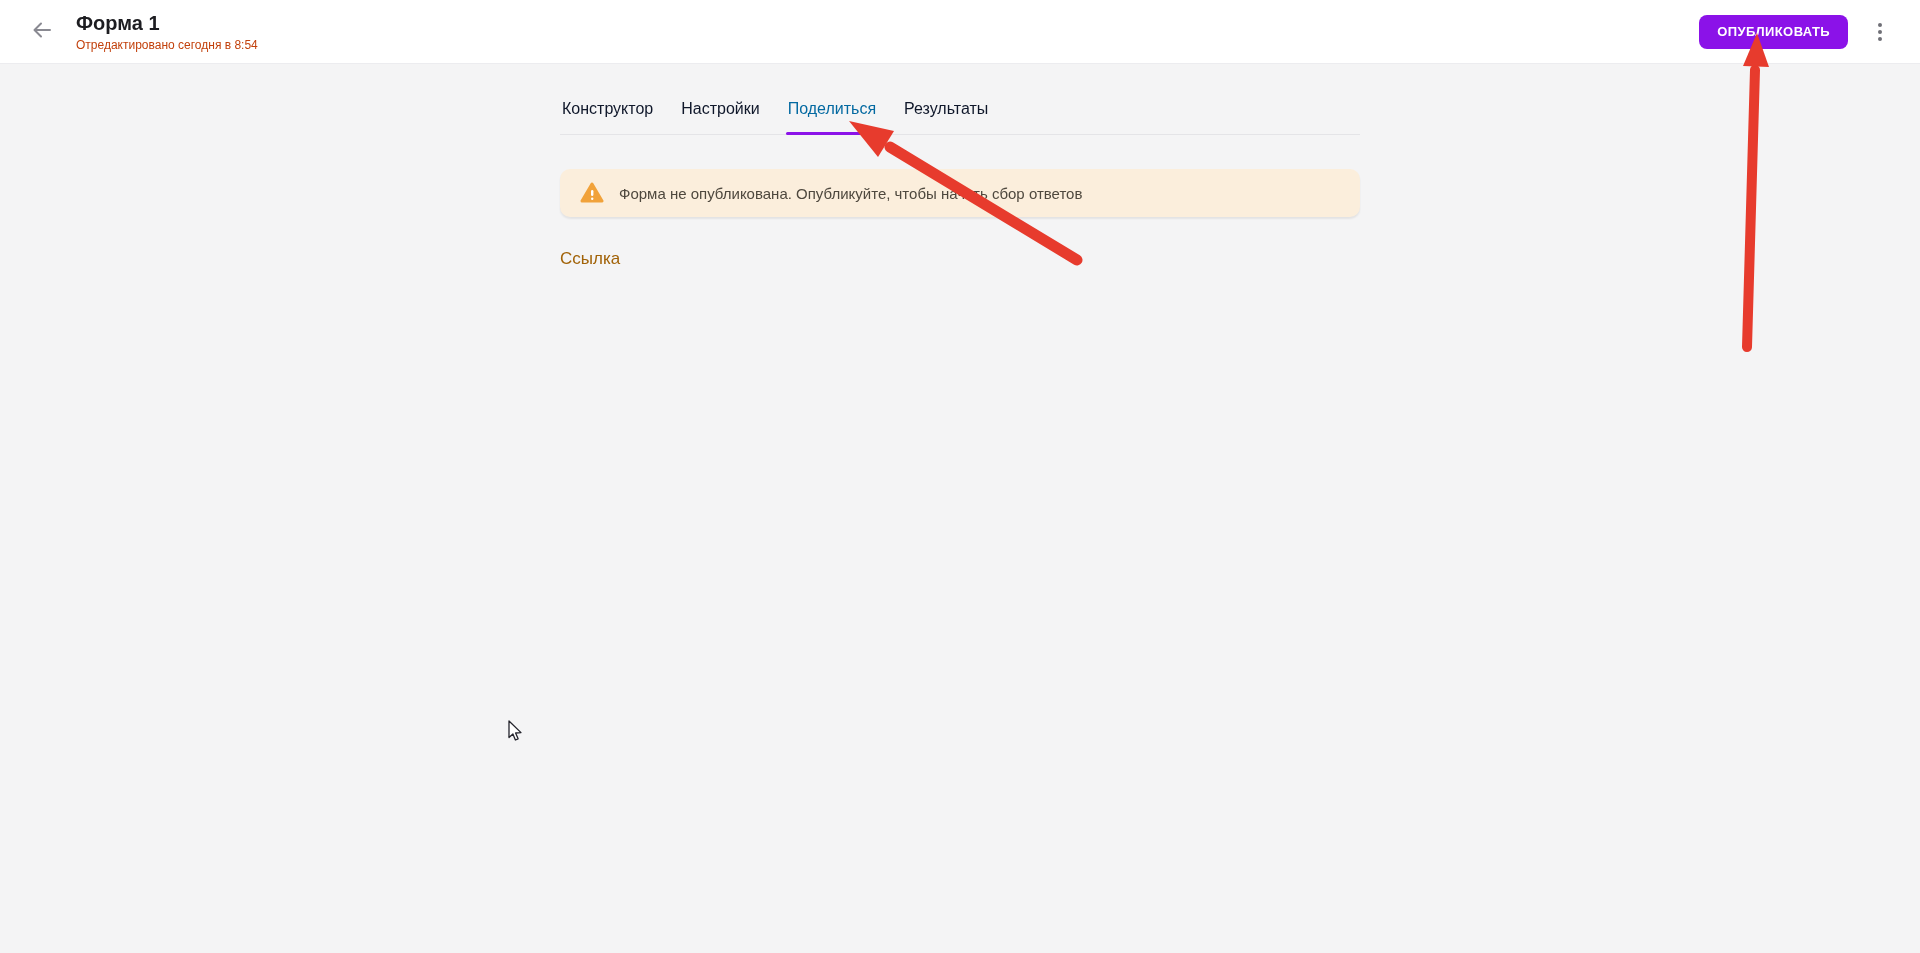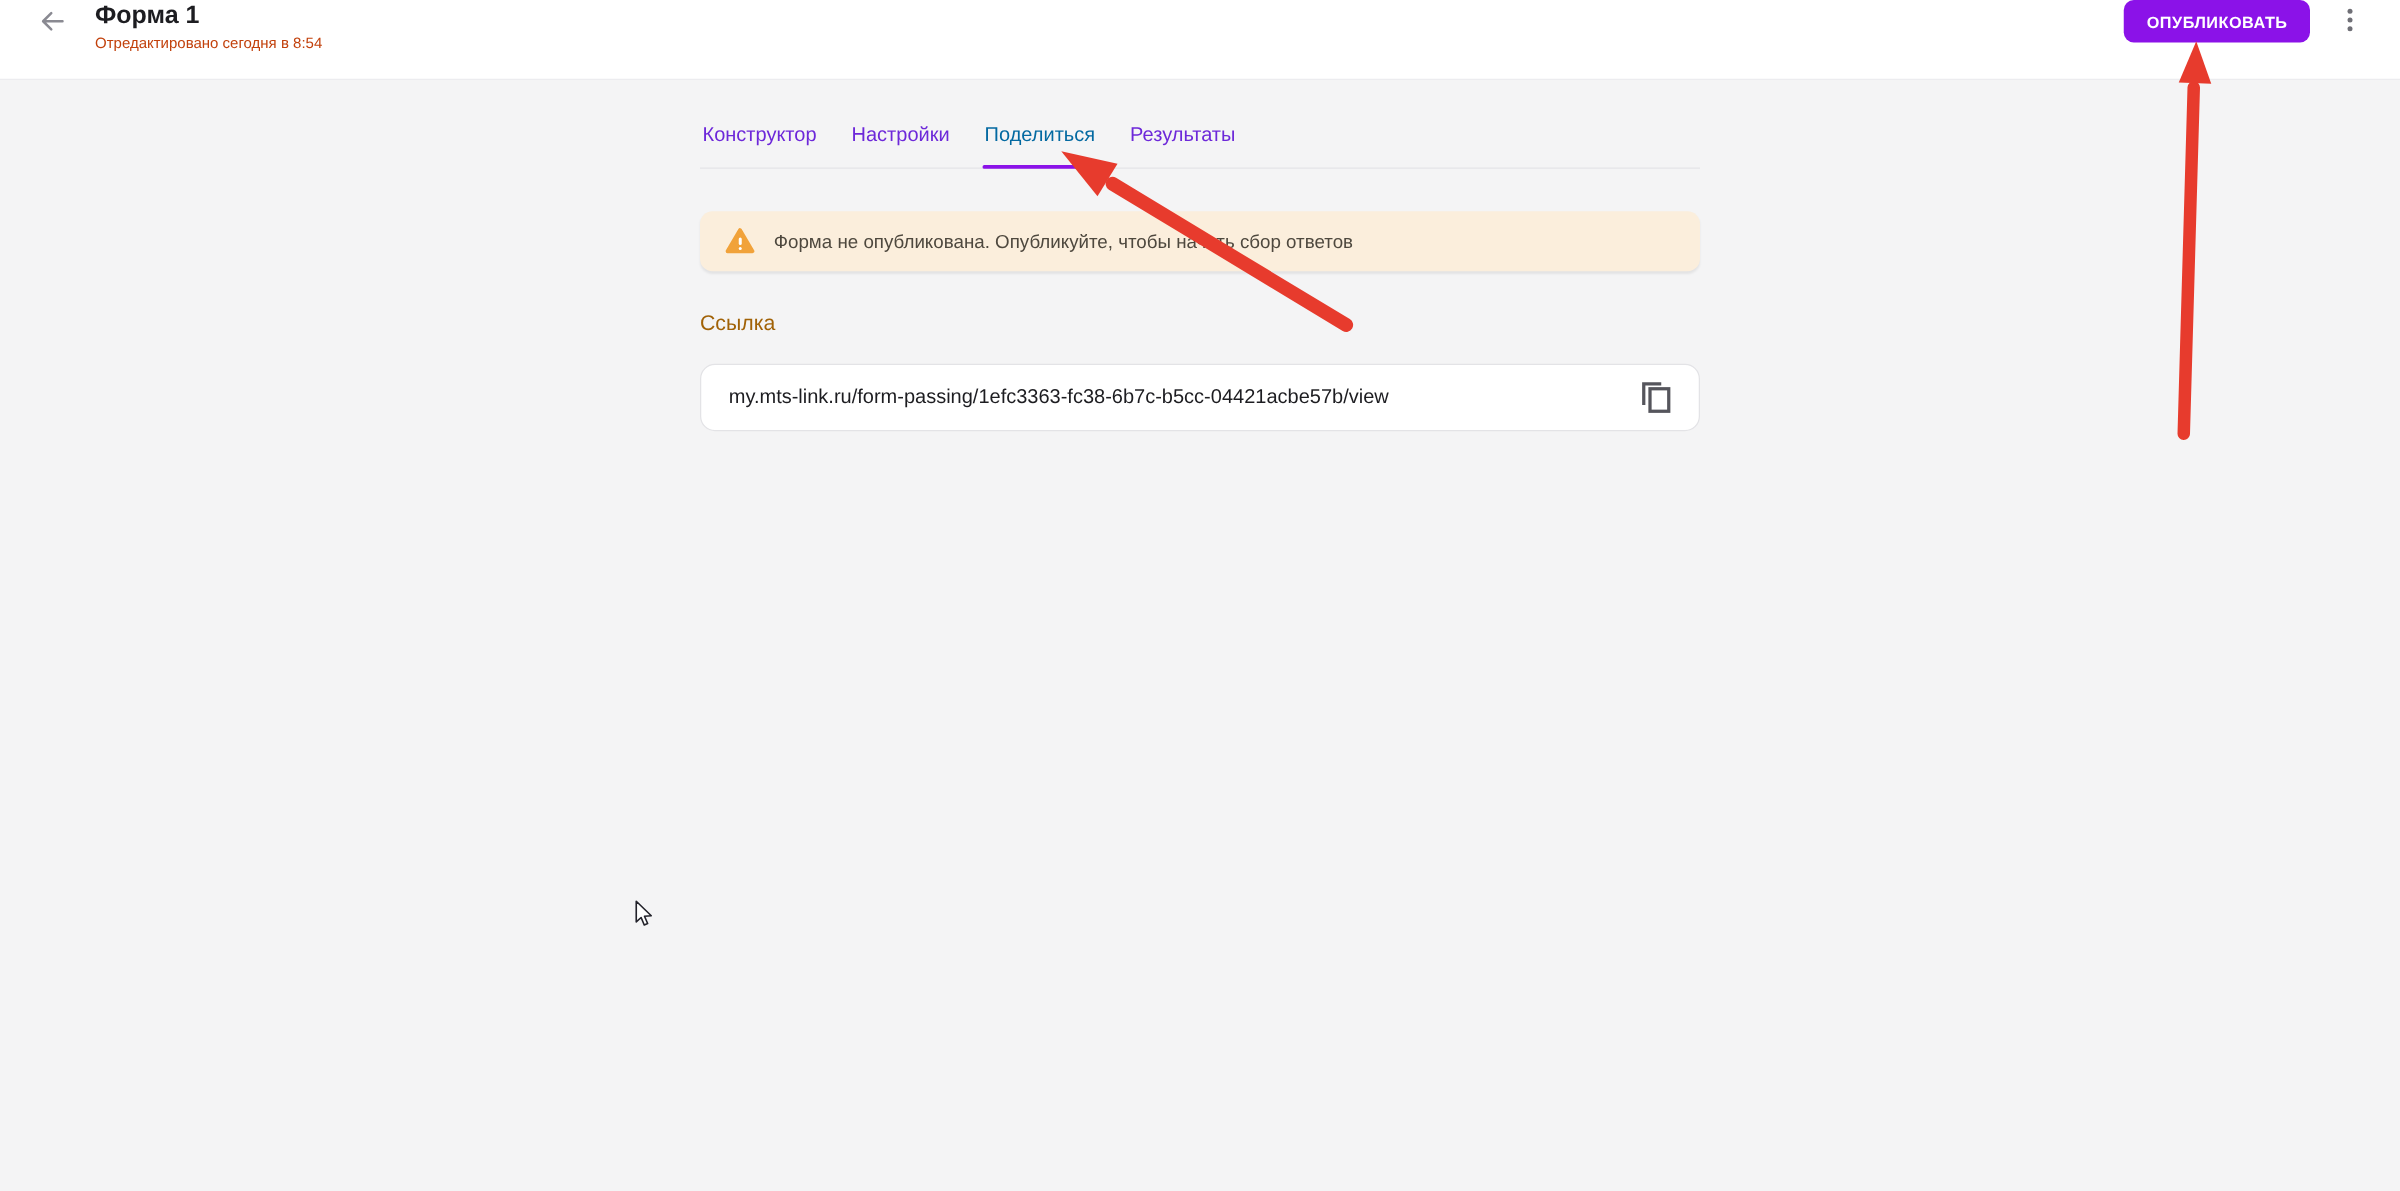--- a/index.html
+++ b/index.html
@@ -7,21 +7,21 @@
     width:1920px;height:953px;
     background:#F4F4F5;
     font-family:"Liberation Sans", sans-serif;
     color:#1D1D21;
     overflow:hidden;
     position:relative;
   }
   
   .topbar{
     height:64px;background:#FFFFFF;border-bottom:1px solid #ECECEF;
-    display:flex;align-items:flex-start;padding:0 24px;box-sizing:border-box;
+    display:flex;align-items:center;padding:0 24px;box-sizing:border-box;
   }
   .back-btn{
     width:36px;height:36px;border:none;background:transparent;cursor:pointer;
     display:flex;align-items:center;justify-content:center;margin-right:16px;padding:0;
   }
   .title-block{display:flex;flex-direction:column;justify-content:center;}
   .page-title{font-size:20px;font-weight:700;line-height:24px;color:#1D1D21;}
   .page-subtitle{font-size:12px;color:#c2410c;margin-top:3px;}
   .topbar-spacer{flex:1;}
   .publish-btn{
@@ -35,21 +35,21 @@
     display:flex;flex-direction:column;align-items:center;justify-content:center;gap:3px;padding:0;
   }
   .kebab-btn i{width:4px;height:4px;border-radius:50%;background:#6F6F76;display:block;}
   
   .content{width:800px;margin:0 auto;}
   .tabbar{
     margin-top:36px;display:flex;gap:24px;
     border-bottom:1px solid #E4E4E7;
   }
   .tab{
-    position:relative;padding:0 2px 16px 2px;font-size:16px;color:#6d28d9;cursor:pointer;
+    position:relative;padding:0 2px 16px 2px;font-size:16px;color:#0f172a;cursor:pointer;
     background:transparent;border:none;font-family:"Liberation Sans",sans-serif;
   }
   .tab.active{color:#0369a1;}
   .tab.active::after{
     content:"";position:absolute;left:0;right:0;bottom:-1px;height:3px;
     background:var(--accent,#8B12E8);border-radius:2px;
   }
   .warn-banner{
     margin-top:34px;height:48px;background:var(--warn-bg,#FBEEDC);
     border-radius:10px;display:flex;align-items:center;padding:0 20px;gap:15px;
@@ -117,31 +117,20 @@
         <path d="M12 2 L22 19 H2 Z" fill="#F1A23A" stroke="#F1A23A" stroke-width="3" stroke-linejoin="round"></path>
         <rect x="11" y="8" width="2.4" height="6" rx="1.2" fill="#fff"></rect>
         <rect x="11" y="15.6" width="2.4" height="2.4" rx="1.2" fill="#fff"></rect>
       </svg>
     </span>
     <span class="warn-text">Форма не опубликована. Опубликуйте, чтобы начать сбор ответов</span>
   </div>
 
   <div class="link-label">Ссылка</div>
 
-  <div class="link-box">
-    <span class="link-value">my.mts-link.ru/form-passing/1efc3363-fc38-6b7c-b5cc-04421acbe57b/view</span>
-    <button class="copy-btn">
-      <span style="display:flex;">
-        <svg width="28" height="30" viewBox="0 0 28 30" fill="none">
-          <path d="M4 21 V4 H18" stroke="#55555C" stroke-width="2.6"></path>
-          <rect x="9" y="8" width="15" height="18" stroke="#55555C" stroke-width="2.6"></rect>
-        </svg>
-      </span>
-    </button>
-  </div>
 
 
 </main>
 
 <svg class="overlay" width="1920" height="953" viewBox="0 0 1920 953">
 
   <g>
     <line x1="1077" y1="260" x2="890" y2="147" stroke="#E73B2D" stroke-width="11" stroke-linecap="round"></line>
     <polygon points="849,121 894,131 878,157" fill="#E73B2D"></polygon>
   </g>

